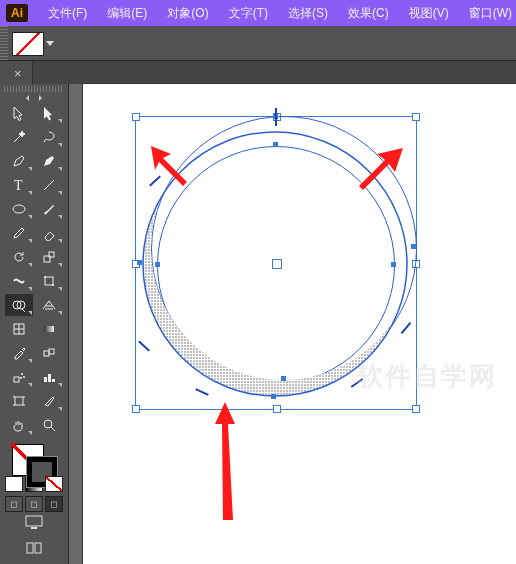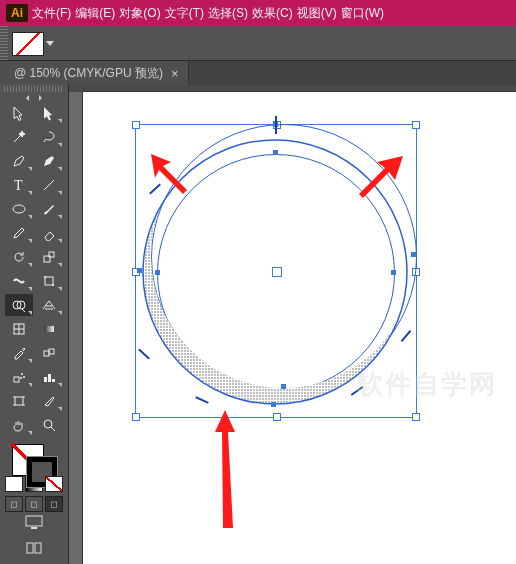--- a/index.html
+++ b/index.html
@@ -1,17 +1,17 @@
 <!DOCTYPE html>
 <html><head>
 <meta charset="utf-8">
 <style>
   html,body{margin:0;padding:0;background:#4a4a4a;font-family:"Microsoft YaHei",Arial,sans-serif;font-size:12px;color:#ddd;overflow:hidden;width:516px;height:564px;}
   
-  .menubar{height:26px;background:#be185d;display:flex;align-items:center;gap:4px;padding-left:6px;}
+  .menubar{height:26px;background:#8b5cf6;display:flex;align-items:center;gap:20px;padding-left:6px;}
   .ai-logo{width:22px;height:18px;background:#2a1a00;color:#ff9a00;font-weight:700;font-size:12px;text-align:center;line-height:18px;border-radius:2px;}
   .menu-item{color:#eee;cursor:default;}
   
   .optbar{height:34px;background:#535353;border-bottom:1px solid #2a2a2a;position:relative;}
   .opt-drag{position:absolute;left:0;top:0;width:8px;height:34px;background:repeating-linear-gradient(to bottom,#777 0 1px,#535353 1px 3px);}
   .opt-swatch{position:absolute;left:12px;top:6px;width:30px;height:22px;border:1px solid #222;background:linear-gradient(135deg,#fff 0 48%,#f00 48% 52%,#fff 52% 100%);}
   .opt-arrow{position:absolute;left:46px;top:15px;width:0;height:0;border-left:4px solid transparent;border-right:4px solid transparent;border-top:5px solid #ddd;}
   
   .tabbar{height:24px;background:#434343;display:flex;align-items:center;color:#ccc;}
   .tab{display:flex;align-items:center;height:24px;padding:0 10px 0 14px;background:#4f4f4f;border-right:1px solid #333;gap:8px;}
@@ -38,21 +38,21 @@
   .mini.a{background:#fff;}
   .mini.b{background:linear-gradient(90deg,#000,#fff);}
   .mini.c{background:#fff;position:relative;}
   .mini.c::after{content:"";position:absolute;inset:0;background:linear-gradient(to top right,transparent 0 45%,#e00 45% 55%,transparent 55% 100%);}
   .mini2-row{margin-top:4px;display:flex;gap:2px;}
   .mini2{width:16px;height:14px;border:1px solid #222;background:#535353;color:#ccc;font-size:9px;text-align:center;line-height:14px;}
   .mini2.last{background:#333;}
   .bottom-icons{margin-top:auto;margin-bottom:6px;display:flex;flex-direction:column;gap:6px;align-items:center;}
   .bi{width:24px;height:20px;color:#ddd;display:flex;align-items:center;justify-content:center;}
   
-  .canvas-wrap{flex:1;background:#6a6a6a;position:relative;margin-top:8px;}
+  .canvas-wrap{flex:1;background:#6a6a6a;position:relative;}
   .artboard{position:absolute;left:14px;top:0;width:434px;height:480px;background:#fff;box-shadow:0 0 0 1px #333;}
   
   .bbox{position:absolute;border:1px solid #3a7bd5;}
   .h{position:absolute;width:6px;height:6px;background:#fff;border:1px solid #3a7bd5;}
   .ctr{position:absolute;width:8px;height:8px;border:1px solid #3a7bd5;background:#fff;}
   
   .circ{position:absolute;border-radius:50%;border:1.5px solid #2f5fcf;}
   .anchor{position:absolute;width:5px;height:5px;background:#3a7bd5;}
   
   .tick{position:absolute;background:#1a3fae;width:2px;height:14px;transform-origin:center;}
@@ -79,21 +79,20 @@
 </div>
 
 <div class="optbar">
   <div class="opt-drag"></div>
   <div class="opt-swatch"></div>
   <div class="opt-arrow"></div>
 </div>
 
 <div class="tabbar">
   <div class="tab">
-    <span>@ 150% (CMYK/GPU 预览)</span>
     <span class="x">×</span>
   </div>
 </div>
 
 <div class="workspace">
 
   <div class="toolcol">
     <div class="tool-drag"></div>
     <div class="tool-dbl">
       <svg width="20" height="8">

